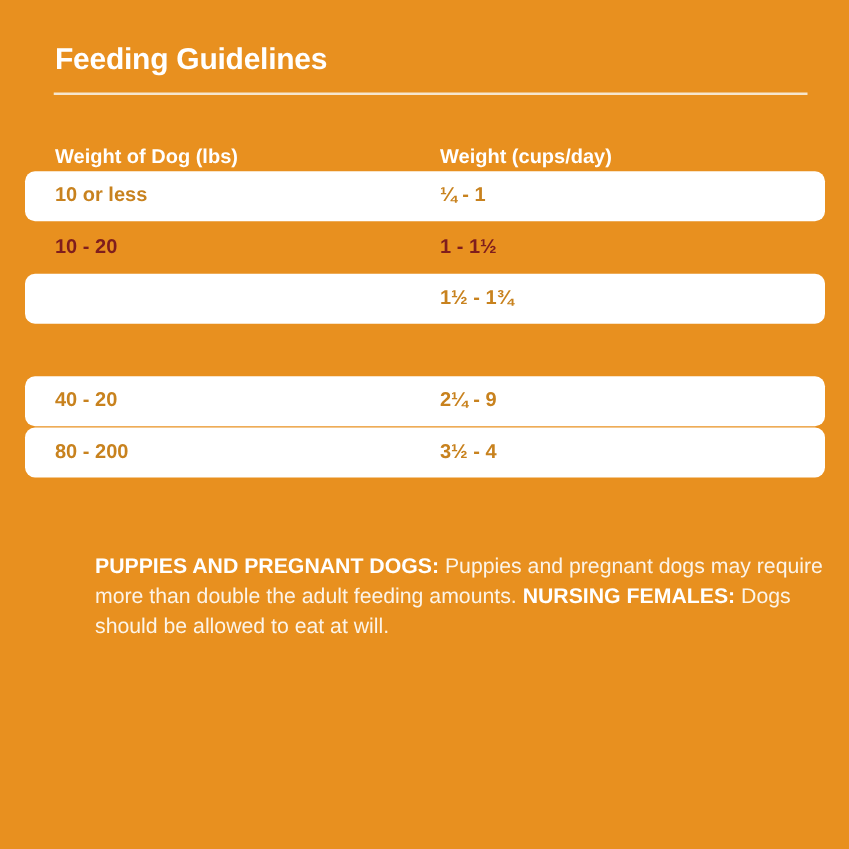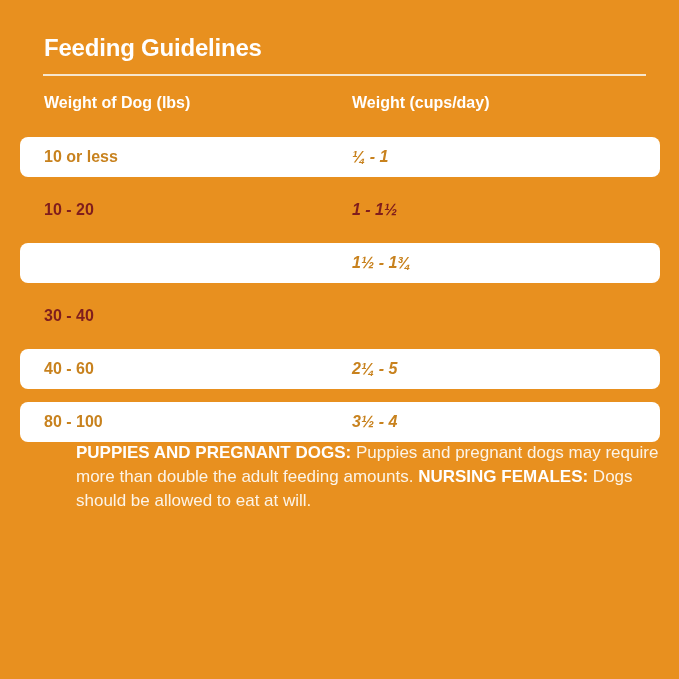--- a/index.html
+++ b/index.html
@@ -41,21 +41,21 @@
     top: 74px;
     width: 603px;
     height: 2px;
     background: #F6E6CE;
   }
 
   
   .col-headers {
     position: absolute;
     left: 0;
-    top: 93px;
+    top: 116px;
     width: 679px;
     height: 26px;
   }
   .col-header {
     position: absolute;
     font-size: 16px;
     font-weight: bold;
     color: #FFFFFF;
     white-space: nowrap;
     line-height: 20px;
@@ -67,21 +67,21 @@
   .table {
     position: absolute;
     left: 0;
     top: 137px;
     width: 679px;
   }
 
   .row {
     position: relative;
     height: 40px;
-    margin-bottom: 13px;
+    margin-bottom: 1px;
     box-sizing: border-box;
   }
 
   .row.alt {
     background: transparent;
   }
 
   .row .pill {
     position: absolute;
     left: 20px;
@@ -95,21 +95,21 @@
   .row .cell {
     position: absolute;
     top: 0;
     height: 40px;
     line-height: 40px;
     font-size: 16px;
     font-weight: bold;
     white-space: nowrap;
   }
   .row .cell.c0 { left: 44px; }
-  .row .cell.c1 { left: 352px; font-style: italic; }
+  .row .cell.c1 { left: 352px; }
 
   
   .row.white .cell { color: #C8821E; }
   
   .row.alt .cell { color: #7f1d1d; }
 
   
   .note {
     position: absolute;
     left: 44px;
@@ -148,30 +148,29 @@
       </div>
       <div class="row alt">
         <div class="cell c0">10 - 20</div>
         <div class="cell c1">1 - 1½</div>
       </div>
       <div class="row white">
         <div class="pill"></div>
         <div class="cell c1">1½ - 1¾</div>
       </div>
       <div class="row alt">
-        <div class="cell c0">30 - 40</div>
       </div>
       <div class="row white">
         <div class="pill"></div>
-        <div class="cell c0">40 - 60</div>
-        <div class="cell c1">2¼ - 5</div>
+        <div class="cell c0">40 - 20</div>
+        <div class="cell c1">2¼ - 9</div>
       </div>
       <div class="row white">
         <div class="pill"></div>
-        <div class="cell c0">80 - 100</div>
+        <div class="cell c0">80 - 200</div>
         <div class="cell c1">3½ - 4</div>
       </div>
     </div>
 
   <div class="note">
     <b>PUPPIES AND PREGNANT DOGS:</b><span> Puppies and pregnant dogs may require more than double the adult feeding amounts. </span><b>NURSING FEMALES:</b><span> Dogs should be allowed to eat at will.</span>
   </div>
 
 </div>
 

